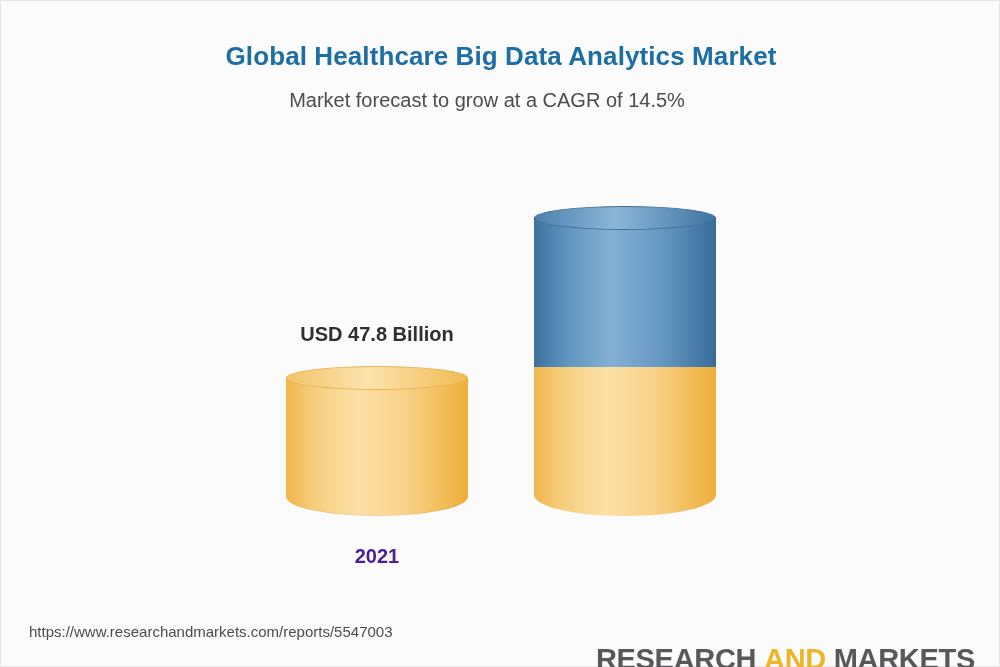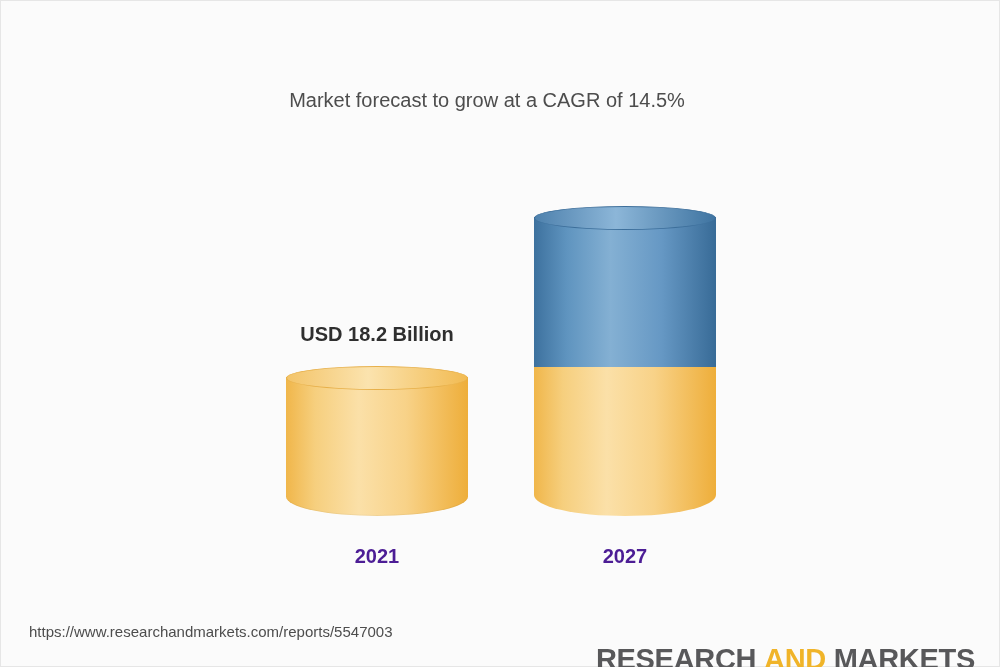--- a/index.html
+++ b/index.html
@@ -139,40 +139,40 @@
     color:#58585a;
     letter-spacing:0.85px;
     white-space:nowrap;
   }
 </style>
 </head>
 <body>
 
 <div class="page">
 
+  <div class="title">Global Healthcare Big Data Analytics Market</div>
   <div class="subtitle">Market forecast to grow at a CAGR of 14.5%</div>
 
   <div class="chart">
 
-    <div class="value-label" id="value-2021">USD 18.2 Billion</div>
+    <div class="value-label" id="value-2021">USD 47.8 Billion</div>
 
     <div class="cyl" id="bar-2021">
       <div class="body"></div>
       <div class="top"></div>
     </div>
 
 
     <div class="cyl" id="bar-2027">
       <div class="body-lower"></div>
       <div class="body-upper"></div>
       <div class="top"></div>
     </div>
 
     <div class="cat-label" id="cat-2021">2021</div>
-    <div class="cat-label" id="cat-2027">2027</div>
 
   </div>
 
   <div class="source-url">https://www.researchandmarkets.com/reports/5547003</div>
 
   <div class="brand">
     <div class="brand-line1">
       <span class="grey">RESEARCH</span><span>&nbsp;</span><span class="gold">AND</span><span>&nbsp;</span><span class="grey">MARKETS</span>
     </div>
   </div>

